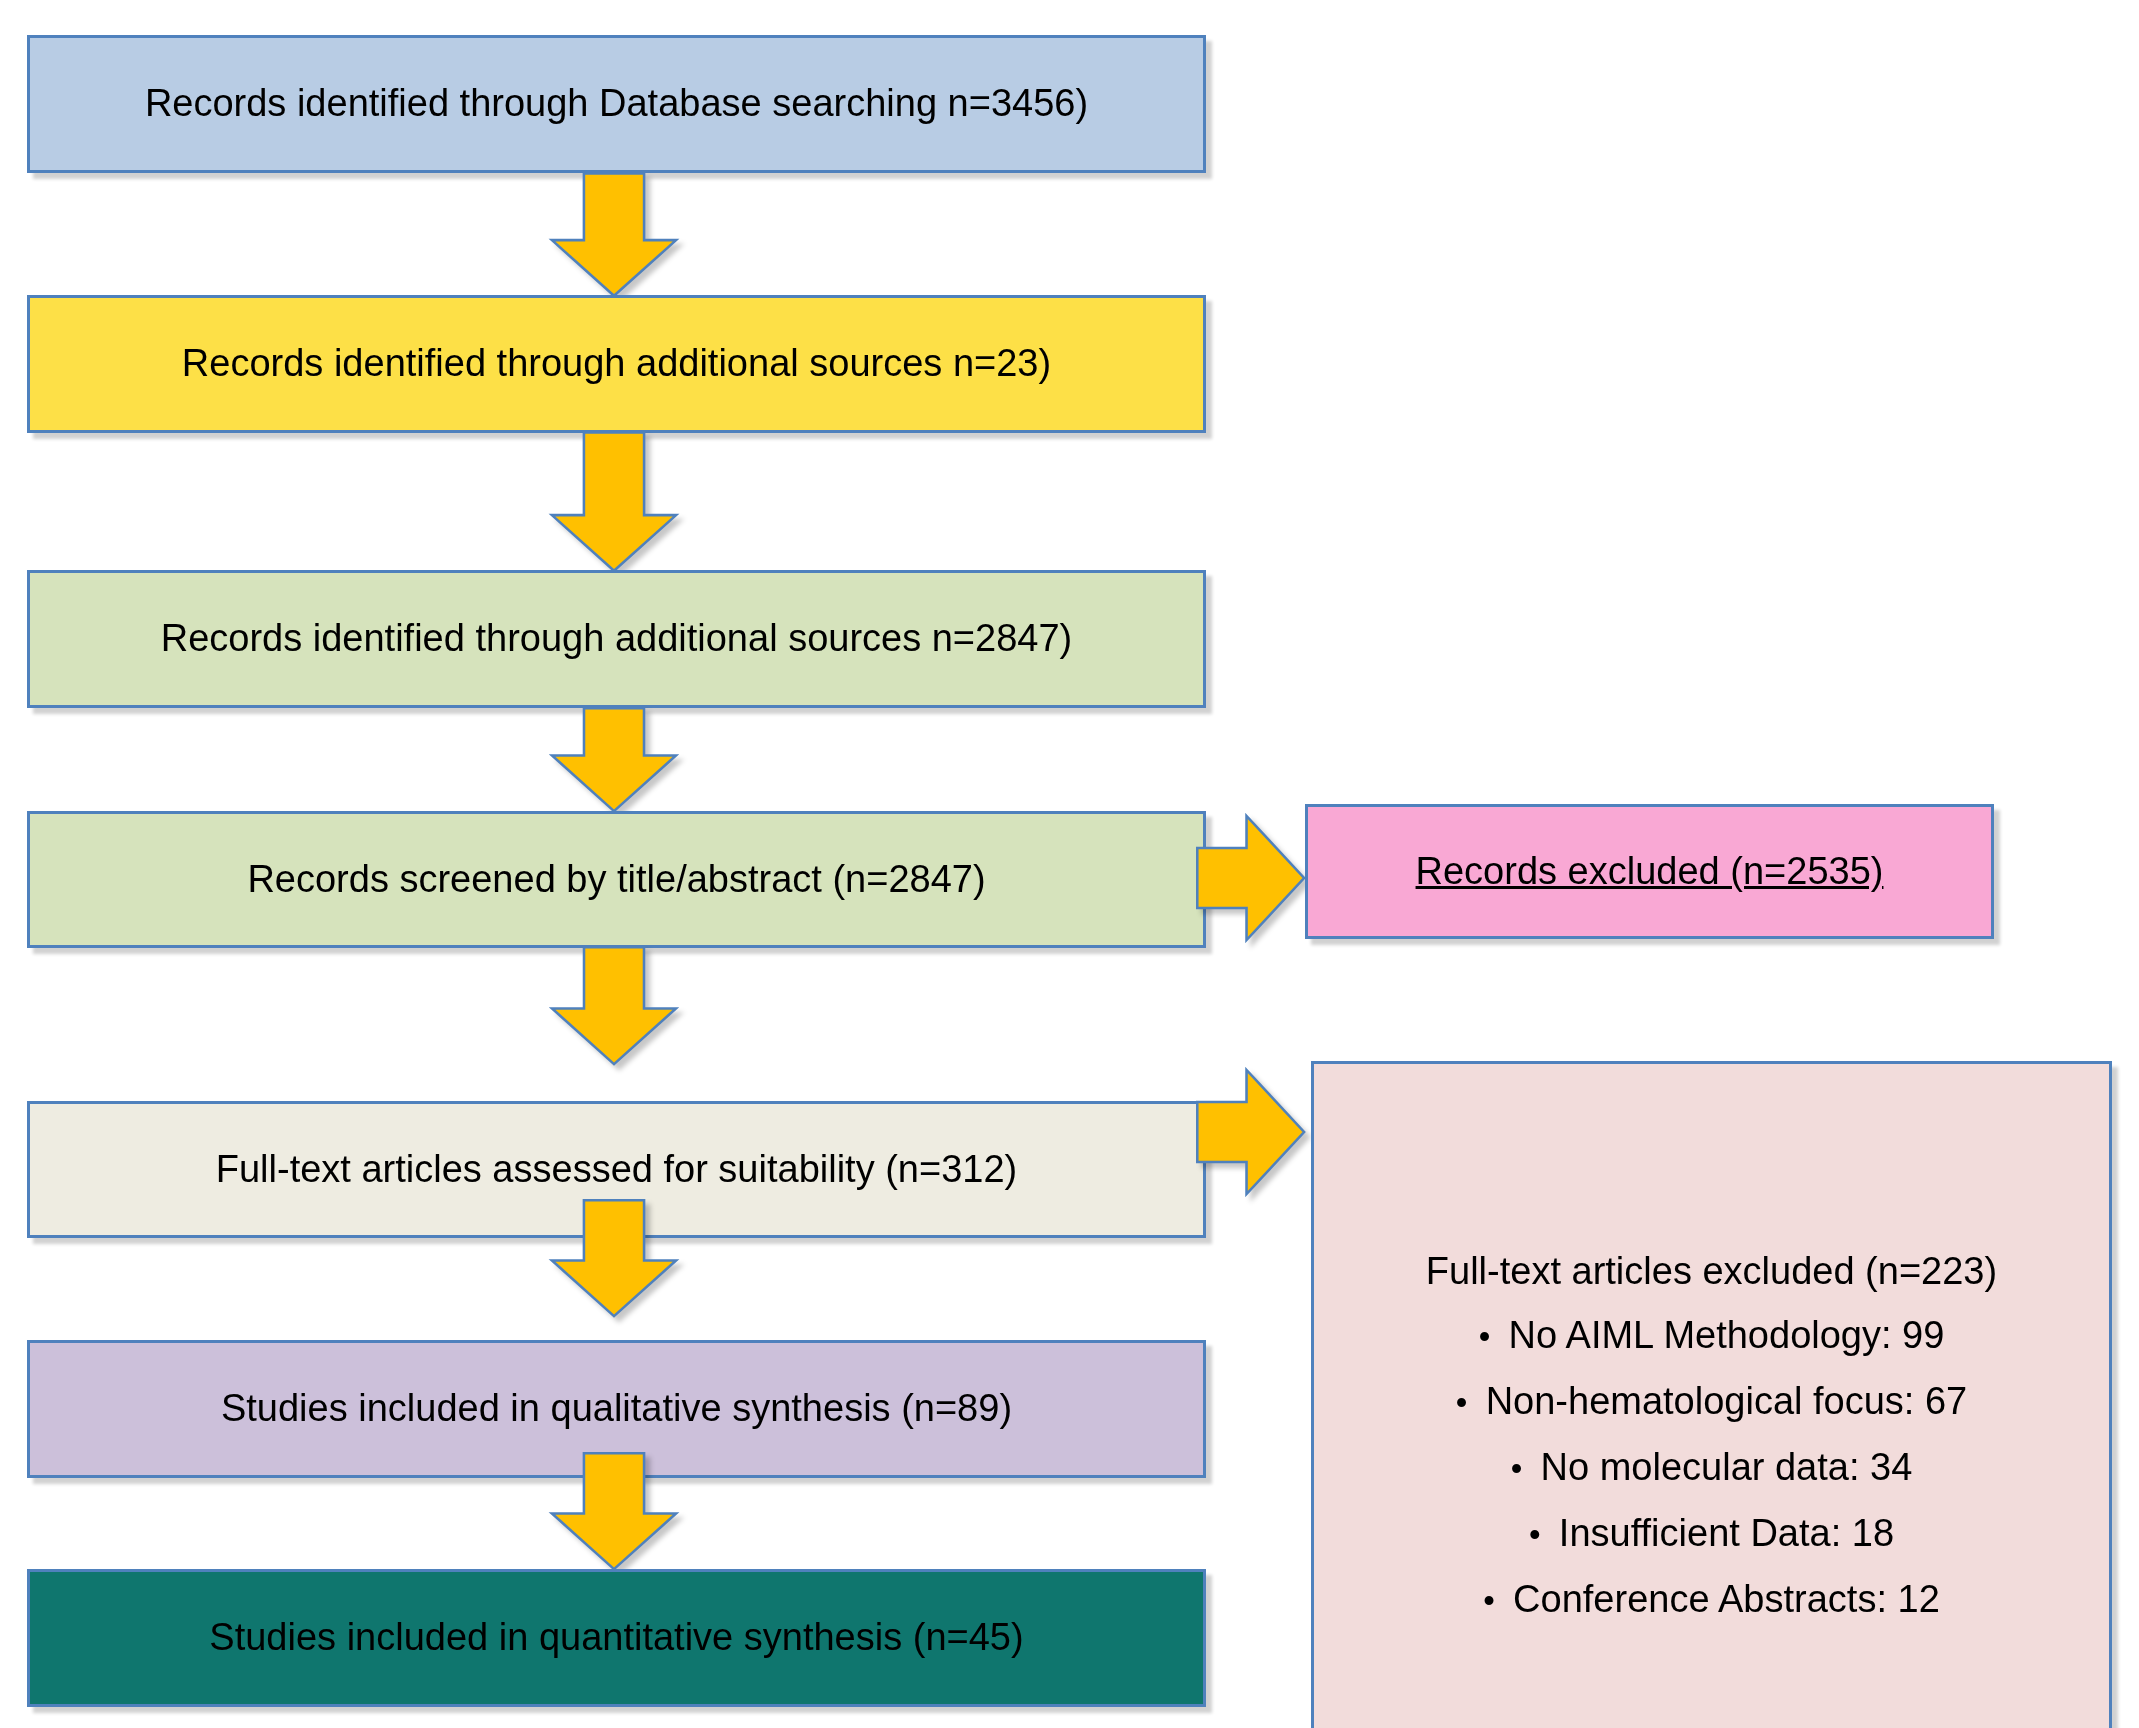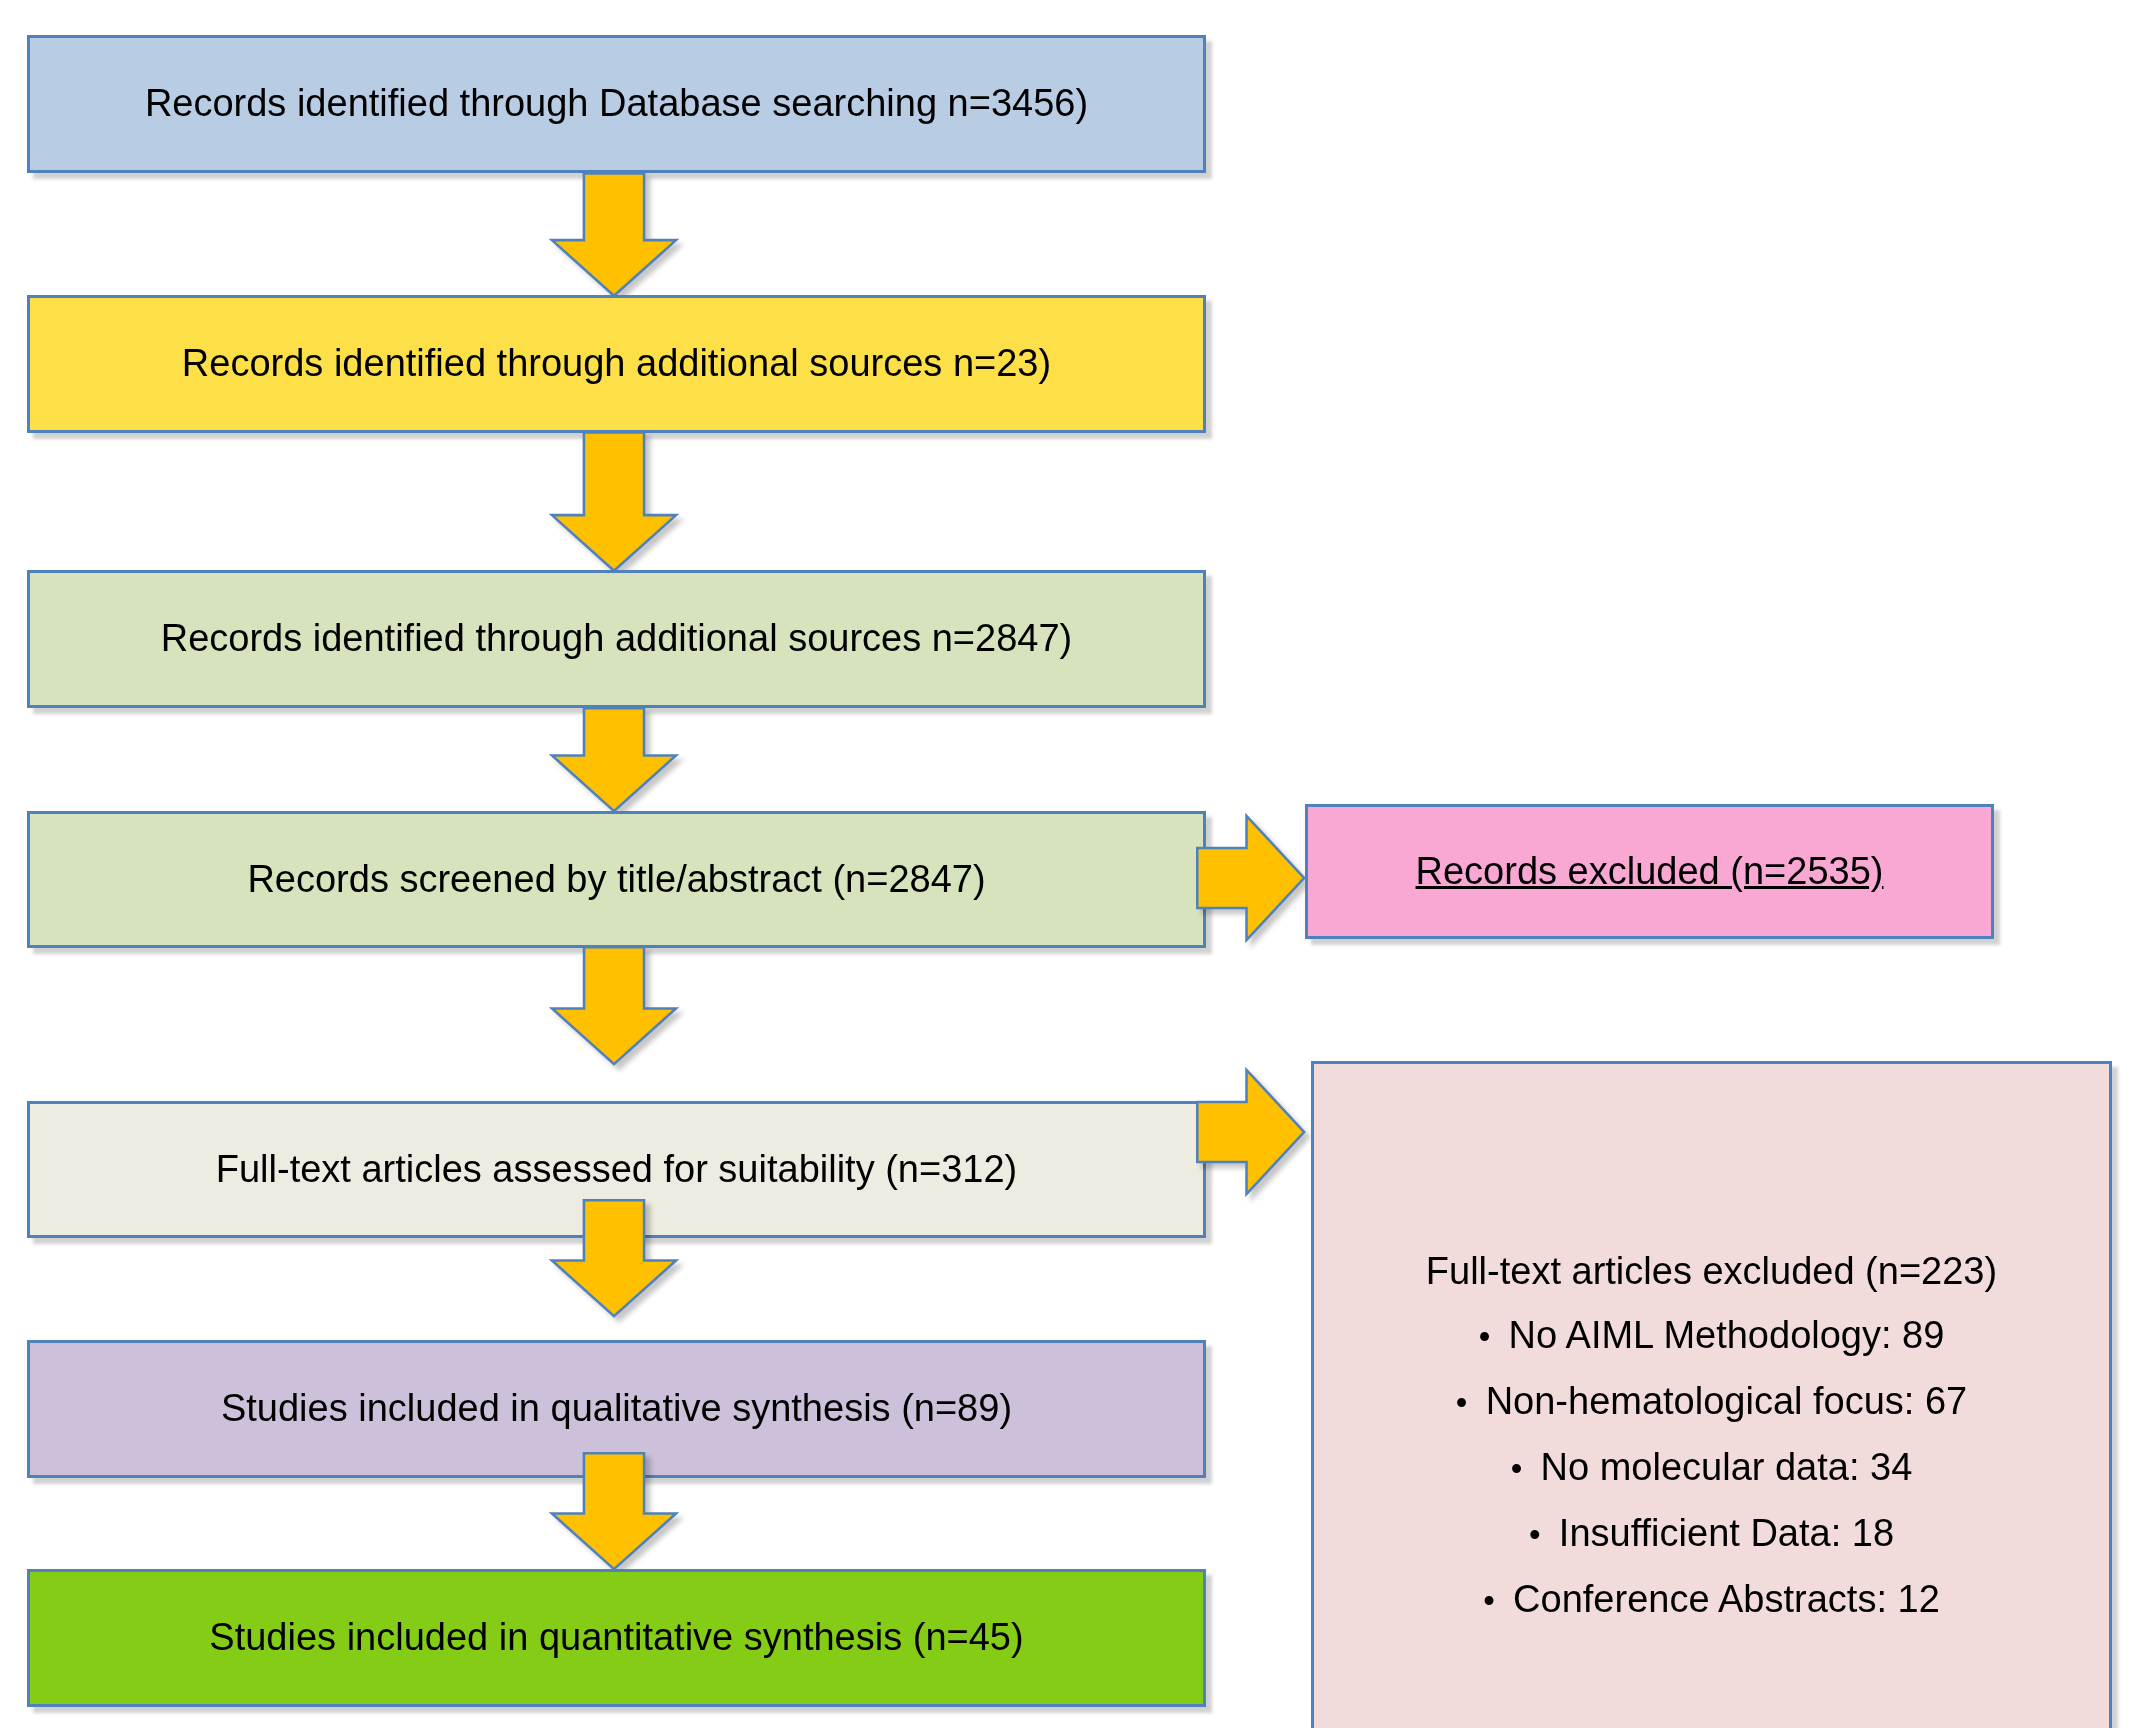--- a/index.html
+++ b/index.html
@@ -130,38 +130,38 @@
     <span>Full-text articles assessed for suitability (n=312)</span>
   </div>
 
   <svg class="arrow" style="left:1196px;top:1068px;width:110px;height:128px;" viewBox="0 0 172 200" aria-hidden="true">
     <polygon points="2,53 79,53 79,3 169,100 79,197 79,147 2,147"></polygon>
   </svg>
 
   <div class="box excl-box-large" style="background: rgb(242, 220, 219);">
     <span class="excl-title">Full-text articles excluded (n=223)</span>
     <ul class="excl-list">
-      <li>No AIML Methodology: 89</li>
+      <li>No AIML Methodology: 99</li>
       <li>Non-hematological focus: 67</li>
       <li>No molecular data: 34</li>
       <li>Insufficient Data: 18</li>
       <li>Conference Abstracts: 12</li>
     </ul>
   </div>
 
   <svg class="arrow arrow-down" style="top:1199px;height:119px;" viewBox="0 0 200 186" aria-hidden="true">
     <polygon points="53,2 147,2 147,96 197,96 100,183 3,96 53,96"></polygon>
   </svg>
 
   <div class="box step-box" style="top: 1340px; height: 138px; background: rgb(204, 192, 218);">
     <span>Studies included in qualitative synthesis (n=89)</span>
   </div>
 
   <svg class="arrow arrow-down" style="top:1452px;height:119px;" viewBox="0 0 200 186" aria-hidden="true">
     <polygon points="53,2 147,2 147,96 197,96 100,183 3,96 53,96"></polygon>
   </svg>
 
-  <div class="box step-box" style="top: 1569px; height: 138px; background: #84cc16;">
+  <div class="box step-box" style="top: 1569px; height: 138px; background: #0f766e;">
     <span>Studies included in quantitative synthesis (n=45)</span>
   </div>
 
 </div>
 
 
 </body></html>

